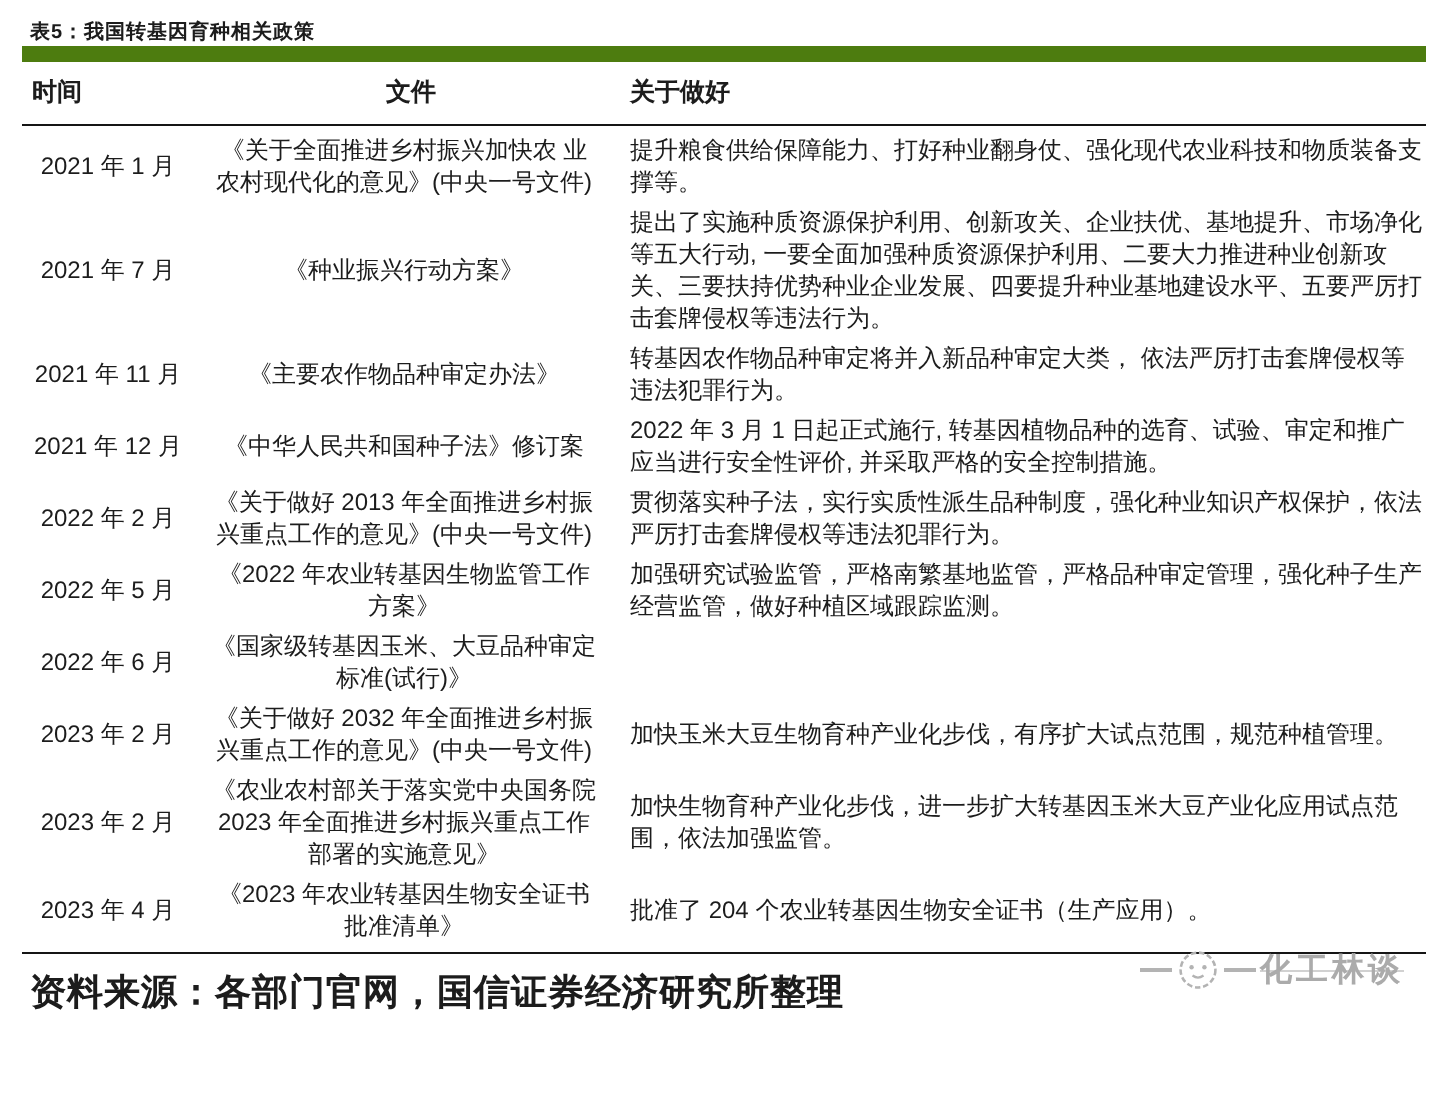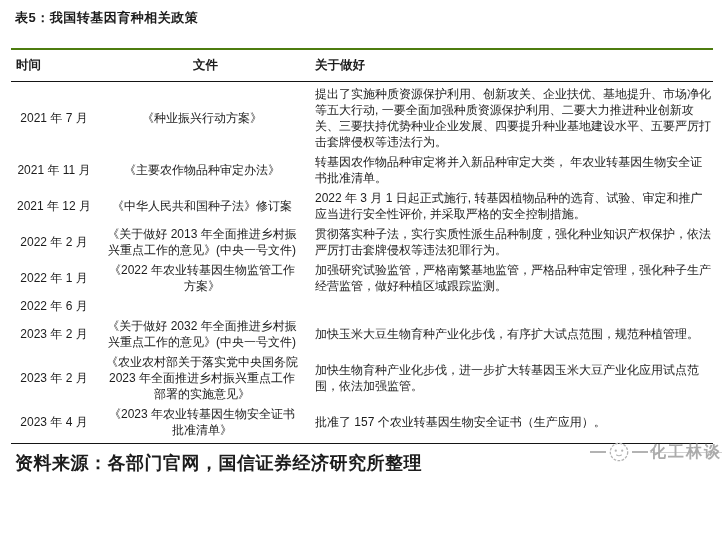--- a/index.html
+++ b/index.html
@@ -6,26 +6,26 @@
   body {
     width: 724px; height: 553px;
     background: #ffffff;
     color: #1c1c1c;
     font-family: "Liberation Sans", "DejaVu Sans", sans-serif;
     overflow: hidden;
     position: relative;
   }
   .page { padding: 0 11px; position: relative; }
   .title {
-    font-size: 13px;
+    font-size: 10px;
     font-weight: bold;
-    padding: 9px 4px 21px 4px;
+    padding: 9px 4px 0 4px;
     letter-spacing: 0.5px;
   }
-  .table { border-top: 2px solid #4d7c0f; }
+  .table { border-top: 8px solid #4d7c0f; }
   .thead {
     display: grid;
     grid-template-columns: 86px 210px 1fr;
     font-size: 12.5px;
     font-weight: bold;
     padding: 7px 0 7px 0;
     border-bottom: 1.5px solid #151515;
   }
   .thead .h-time { padding-left: 5px; }
   .thead .h-doc  { padding-left: 7px; text-align: center; }
@@ -44,21 +44,21 @@
   .cell-content { padding-left: 8px; padding-right: 2px; text-align: left; }
   .bottom-rule { border-top: 1.5px solid #151515; }
   .source {
     font-size: 18px;
     font-weight: bold;
     padding: 7px 4px 8px 4px;
     letter-spacing: 0.5px;
   }
   .watermark {
     position: absolute;
-    right: 2px;
+    right: 22px;
     bottom: 20px;
     display: flex;
     align-items: center;
     gap: 2px;
     color: #a9a9a9;
     z-index: 2;
   }
   .wm-dash { width: 16px; height: 1.5px; background: #b3b3b3; }
   .wm-logo { width: 22px; height: 22px; flex: 0 0 auto; }
   .wm-text {
@@ -81,71 +81,77 @@
   <div class="table">
 
     <div class="thead">
       <div class="h-time">时间</div>
       <div class="h-doc">文件</div>
       <div class="h-content">关于做好</div>
     </div>
 
     <div class="tbody">
 
+      <div class="trow">
+        <div class="cell-date">2021 年 1 月</div>
+        <div class="cell-doc">《关于全面推进乡村振兴加快农 业农村现代化的意见》(中央一号文件)</div>
+        <div class="cell-content">提升粮食供给保障能力、打好种业翻身仗、强化现代农业科技和物质装备支撑等。</div>
+      </div>
 
       <div class="trow">
         <div class="cell-date">2021 年 7 月</div>
         <div class="cell-doc">《种业振兴行动方案》</div>
         <div class="cell-content">提出了实施种质资源保护利用、创新攻关、企业扶优、基地提升、市场净化等五大行动, 一要全面加强种质资源保护利用、二要大力推进种业创新攻关、三要扶持优势种业企业发展、四要提升种业基地建设水平、五要严厉打击套牌侵权等违法行为。</div>
       </div>
 
       <div class="trow">
         <div class="cell-date">2021 年 11 月</div>
         <div class="cell-doc">《主要农作物品种审定办法》</div>
-        <div class="cell-content">转基因农作物品种审定将并入新品种审定大类， 年农业转基因生物安全证书批准清单。</div>
+        <div class="cell-content">转基因农作物品种审定将并入新品种审定大类， 依法严厉打击套牌侵权等违法犯罪行为。</div>
       </div>
 
       <div class="trow">
         <div class="cell-date">2021 年 12 月</div>
         <div class="cell-doc">《中华人民共和国种子法》修订案</div>
         <div class="cell-content">2022 年 3 月 1 日起正式施行, 转基因植物品种的选育、试验、审定和推广应当进行安全性评价, 并采取严格的安全控制措施。</div>
       </div>
 
       <div class="trow">
         <div class="cell-date">2022 年 2 月</div>
         <div class="cell-doc">《关于做好 2013 年全面推进乡村振兴重点工作的意见》(中央一号文件)</div>
         <div class="cell-content">贯彻落实种子法，实行实质性派生品种制度，强化种业知识产权保护，依法严厉打击套牌侵权等违法犯罪行为。</div>
       </div>
 
       <div class="trow">
-        <div class="cell-date">2022 年 1 月</div>
+        <div class="cell-date">2022 年 5 月</div>
         <div class="cell-doc">《2022 年农业转基因生物监管工作方案》</div>
         <div class="cell-content">加强研究试验监管，严格南繁基地监管，严格品种审定管理，强化种子生产经营监管，做好种植区域跟踪监测。</div>
       </div>
 
       <div class="trow">
         <div class="cell-date">2022 年 6 月</div>
+        <div class="cell-doc">《国家级转基因玉米、大豆品种审定标准(试行)》</div>
       </div>
 
       <div class="trow">
         <div class="cell-date">2023 年 2 月</div>
         <div class="cell-doc">《关于做好 2032 年全面推进乡村振兴重点工作的意见》(中央一号文件)</div>
         <div class="cell-content">加快玉米大豆生物育种产业化步伐，有序扩大试点范围，规范种植管理。</div>
       </div>
 
       <div class="trow">
         <div class="cell-date">2023 年 2 月</div>
         <div class="cell-doc">《农业农村部关于落实党中央国务院 2023 年全面推进乡村振兴重点工作部署的实施意见》</div>
         <div class="cell-content">加快生物育种产业化步伐，进一步扩大转基因玉米大豆产业化应用试点范围，依法加强监管。</div>
       </div>
 
       <div class="trow">
         <div class="cell-date">2023 年 4 月</div>
         <div class="cell-doc">《2023 年农业转基因生物安全证书批准清单》</div>
-        <div class="cell-content">批准了 157 个农业转基因生物安全证书（生产应用）。</div>
+        <div class="cell-content">批准了 204 个农业转基因生物安全证书（生产应用）。</div>
       </div>
 
     </div>
 
     <div class="bottom-rule"></div>
   </div>
 
   <div class="source">资料来源：各部门官网，国信证券经济研究所整理</div>
 
   <div class="watermark">

